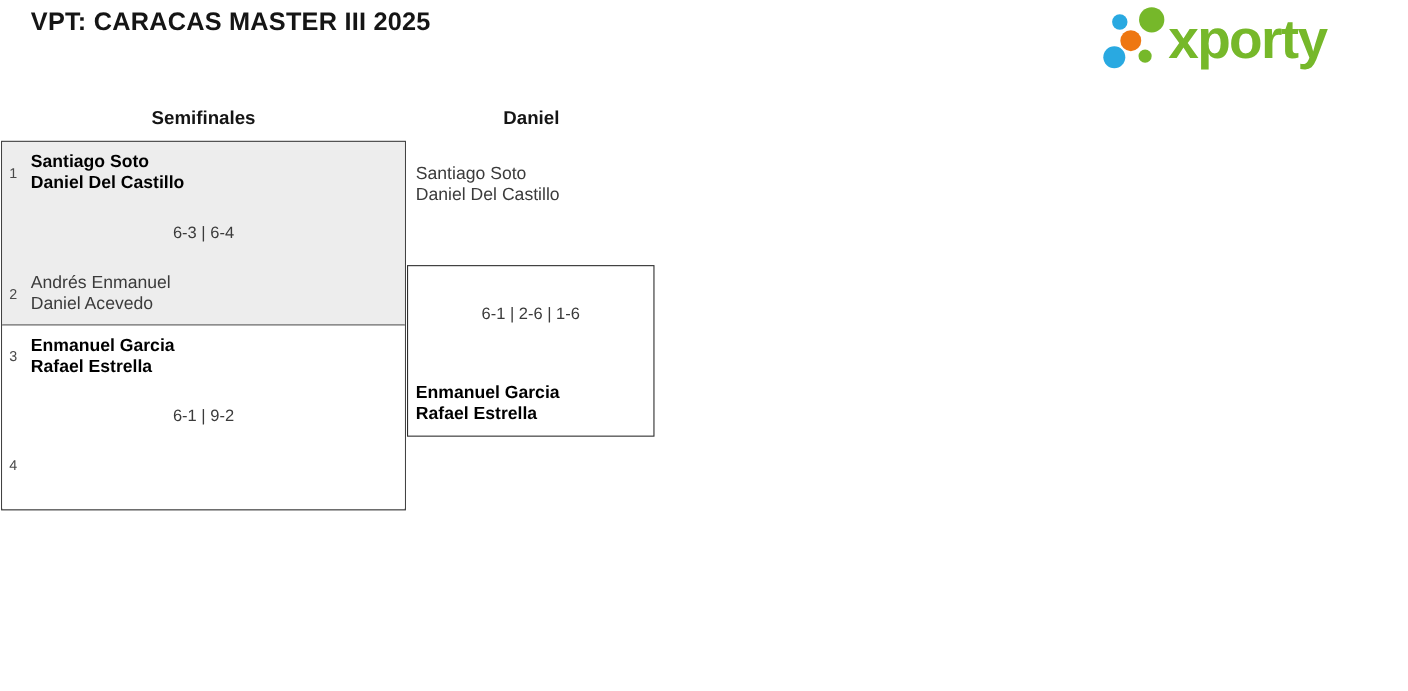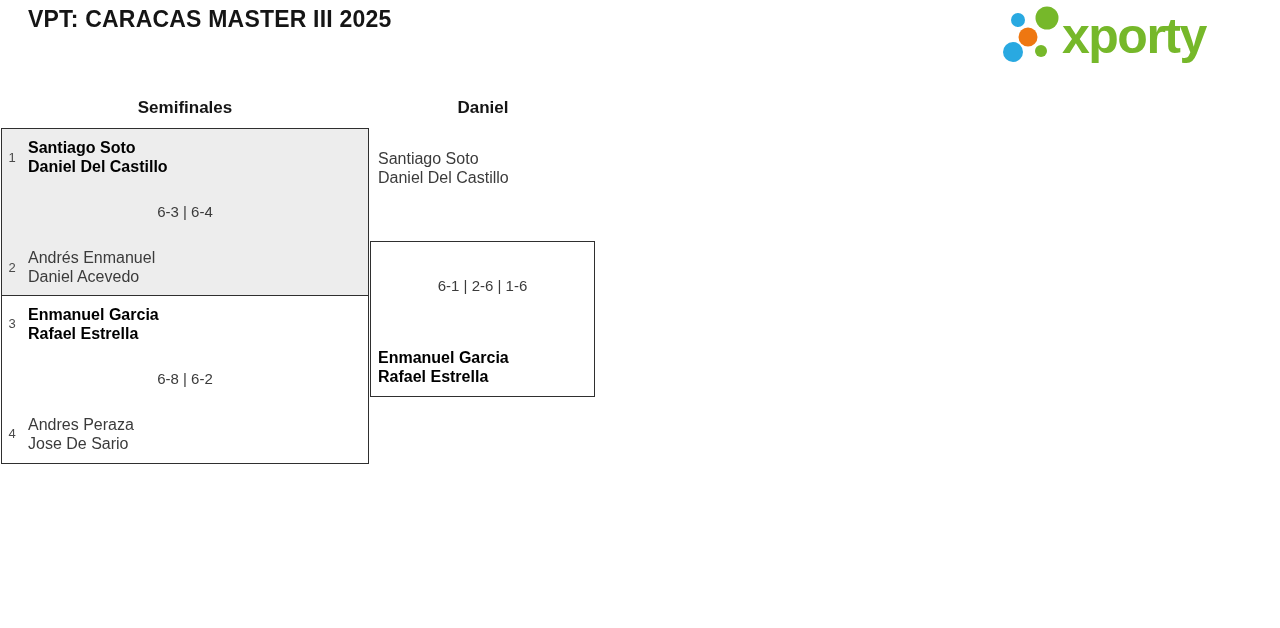--- a/index.html
+++ b/index.html
@@ -119,27 +119,23 @@
   </div>
 
   <div class="match">
     <div class="pair top">
       <span class="seed">3</span>
       <div class="names winner">
         <div>Enmanuel Garcia</div>
         <div>Rafael Estrella</div>
       </div>
     </div>
-    <div class="score">6-8 | 6-2</div>
+    <div class="score">6-1 | 9-2</div>
     <div class="pair bottom">
       <span class="seed">4</span>
-      <div class="names">
-        <div>Andres Peraza</div>
-        <div>Jose De Sario</div>
-      </div>
     </div>
   </div>
 
 </div>
 
 <div class="final-team-top">
   <div>Santiago Soto</div>
   <div>Daniel Del Castillo</div>
 </div>
 

